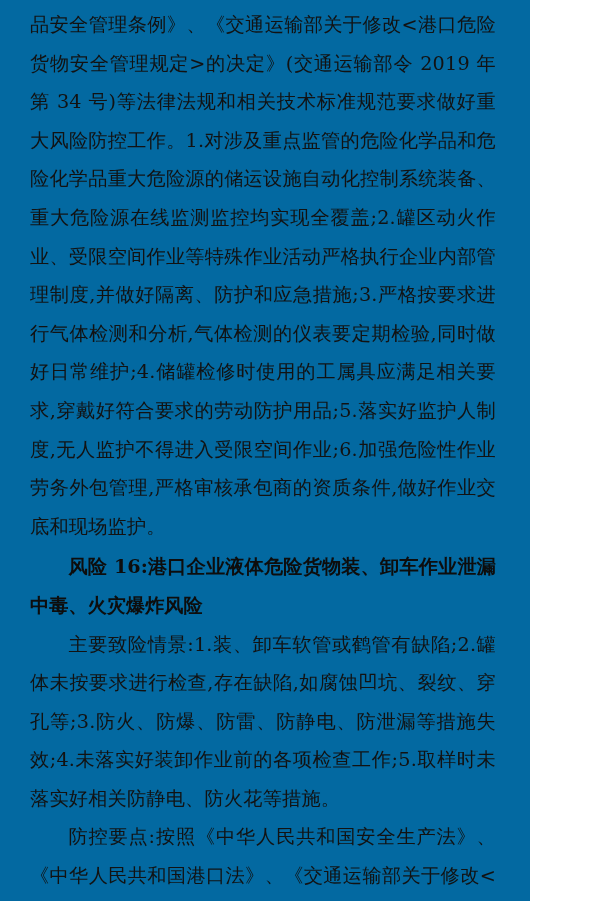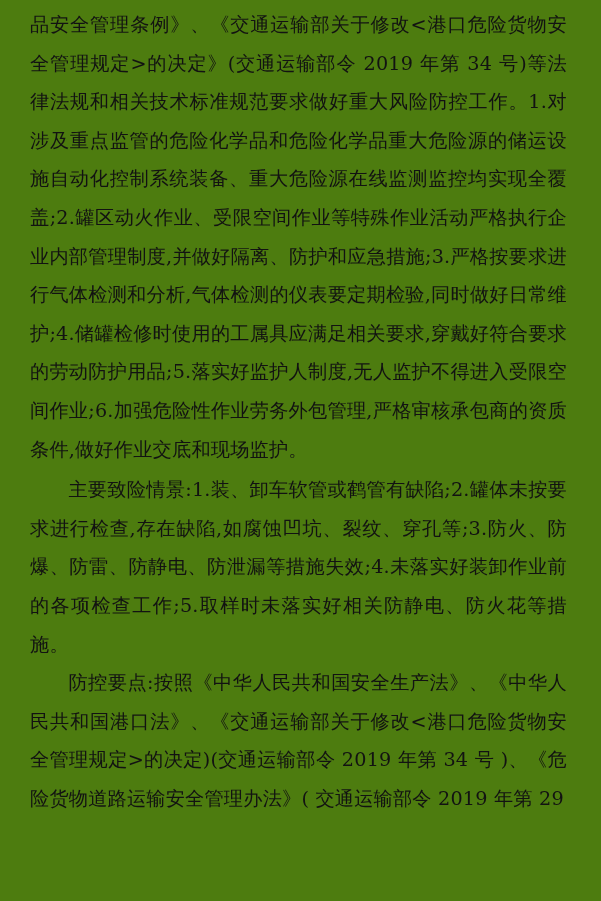--- a/index.html
+++ b/index.html
@@ -9,25 +9,25 @@
   }
   body {
     width: 601px;
     height: 901px;
     overflow: hidden;
     font-family: "DejaVu Serif", "Liberation Serif", serif;
     color: #1a1a1a;
   }
   .page {
     position: relative;
-    width: 601px;
+    width: 530px;
     height: 901px;
     box-sizing: border-box;
     padding: 6px 34px 2px 30px;
-    background: #4d7c0f;
+    background: #0369a1;
   }
   .para {
     margin: 0;
     font-size: 19.2px;
     line-height: 38.6px;
     text-align: justify;
     text-justify: inter-ideograph;
     letter-spacing: 0.2px;
     color: #121212;
   }
@@ -57,18 +57,19 @@
 </style>
 </head>
 <body>
 
 <div class="page">
 
   <p class="para blk">品安全管理条例》、《交通运输部关于修改&lt;港口危险货物安全管理规定&gt;的决定》(交通运输部令 2019 年第 34 号)等法律法规和相关技术标准规范要求做好重大风险防控工作。1.对涉及重点监管的危险化学品和危险化学品重大危险源的储运设施自动化控制系统装备、重大危险源在线监测监控均实现全覆盖;2.罐区动火作业、受限空间作业等特殊作业活动严格执行企业内部管理制度,并做好隔离、防护和应急措施;3.严格按要求进行气体检测和分析,气体检测的仪表要定期检验,同时做好日常维护;4.储罐检修时使用的工属具应满足相关要求,穿戴好符合要求的劳动防护用品;5.落实好监护人制度,无人监护不得进入受限空间作业;6.加强危险性作业劳务外包管理,严格审核承包商的资质条件,做好作业交底和现场监护。</p>
 
   <div class="spacer-sm"></div>
 
+  <h2 class="heading blk"><span class="hbody">风险 16:</span><span class="hbody">港口企业液体危险货物装、卸车作业泄漏中毒、火灾爆炸风险</span></h2>
 
   <p class="para blk indent"><span class="lead">主要致险情景:</span><span>1.装、卸车软管或鹤管有缺陷;2.罐体未按要求进行检查,存在缺陷,如腐蚀凹坑、裂纹、穿孔等;3.防火、防爆、防雷、防静电、防泄漏等措施失效;4.未落实好装卸作业前的各项检查工作;5.取样时未落实好相关防静电、防火花等措施。</span></p>
 
   <p class="para blk indent"><span class="lead">防控要点:</span><span>按照《中华人民共和国安全生产法》、《中华人民共和国港口法》、《交通运输部关于修改&lt;港口危险货物安全管理规定&gt;的决定)(交通运输部令 2019 年第 34 号 )、《危险货物道路运输安全管理办法》( 交通运输部令 2019 年第 29</span></p>
 
 </div>
 
 </body></html>

